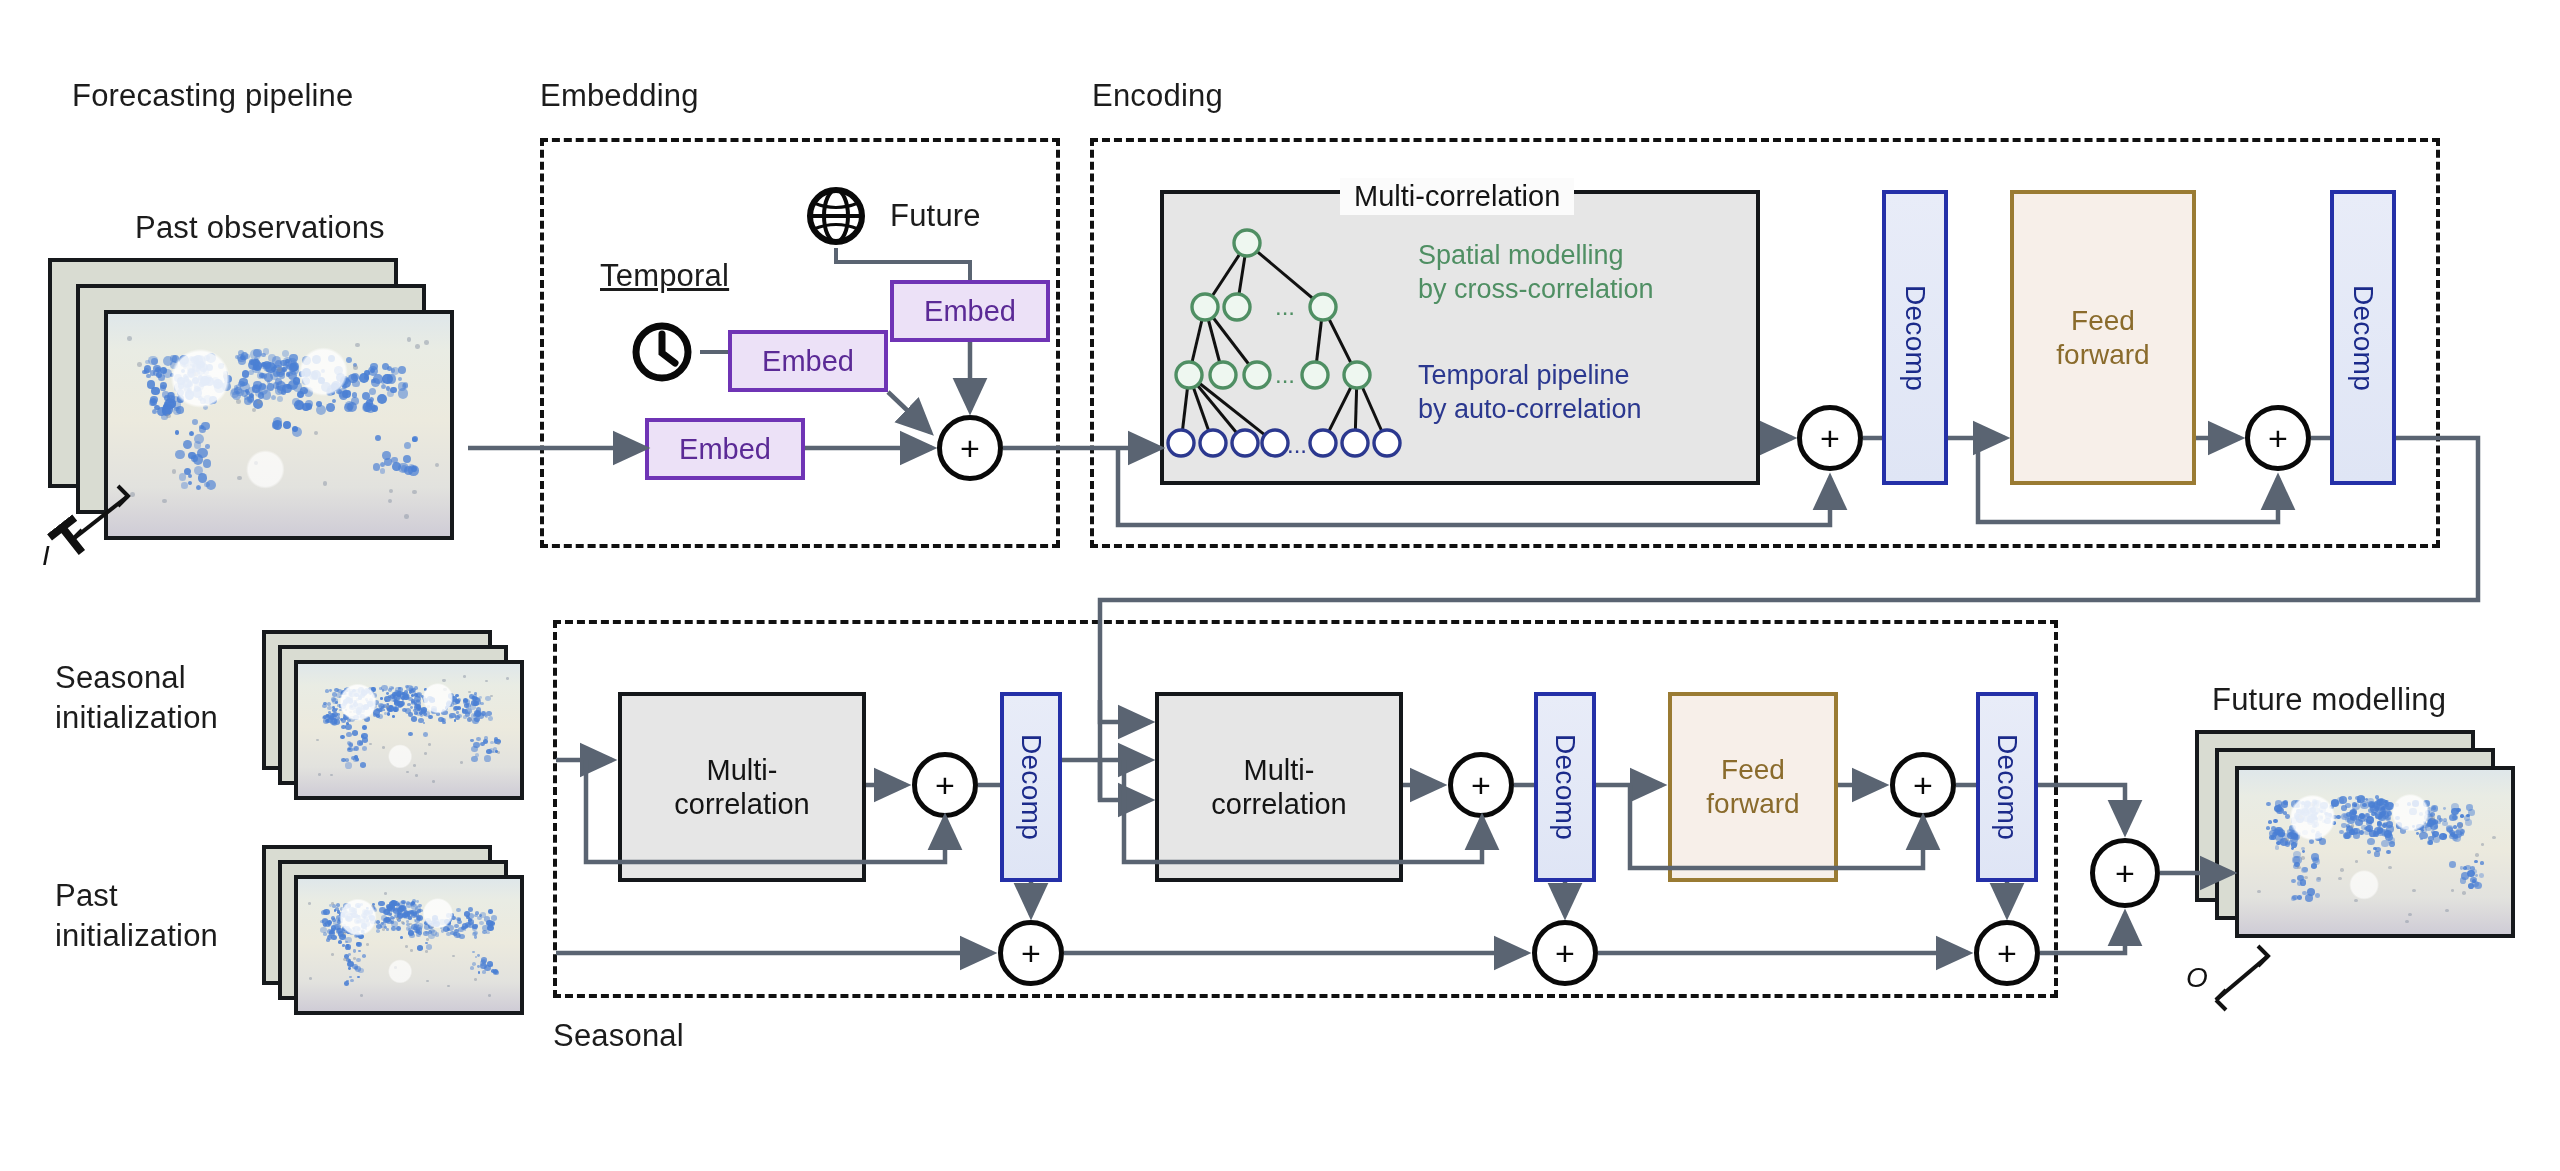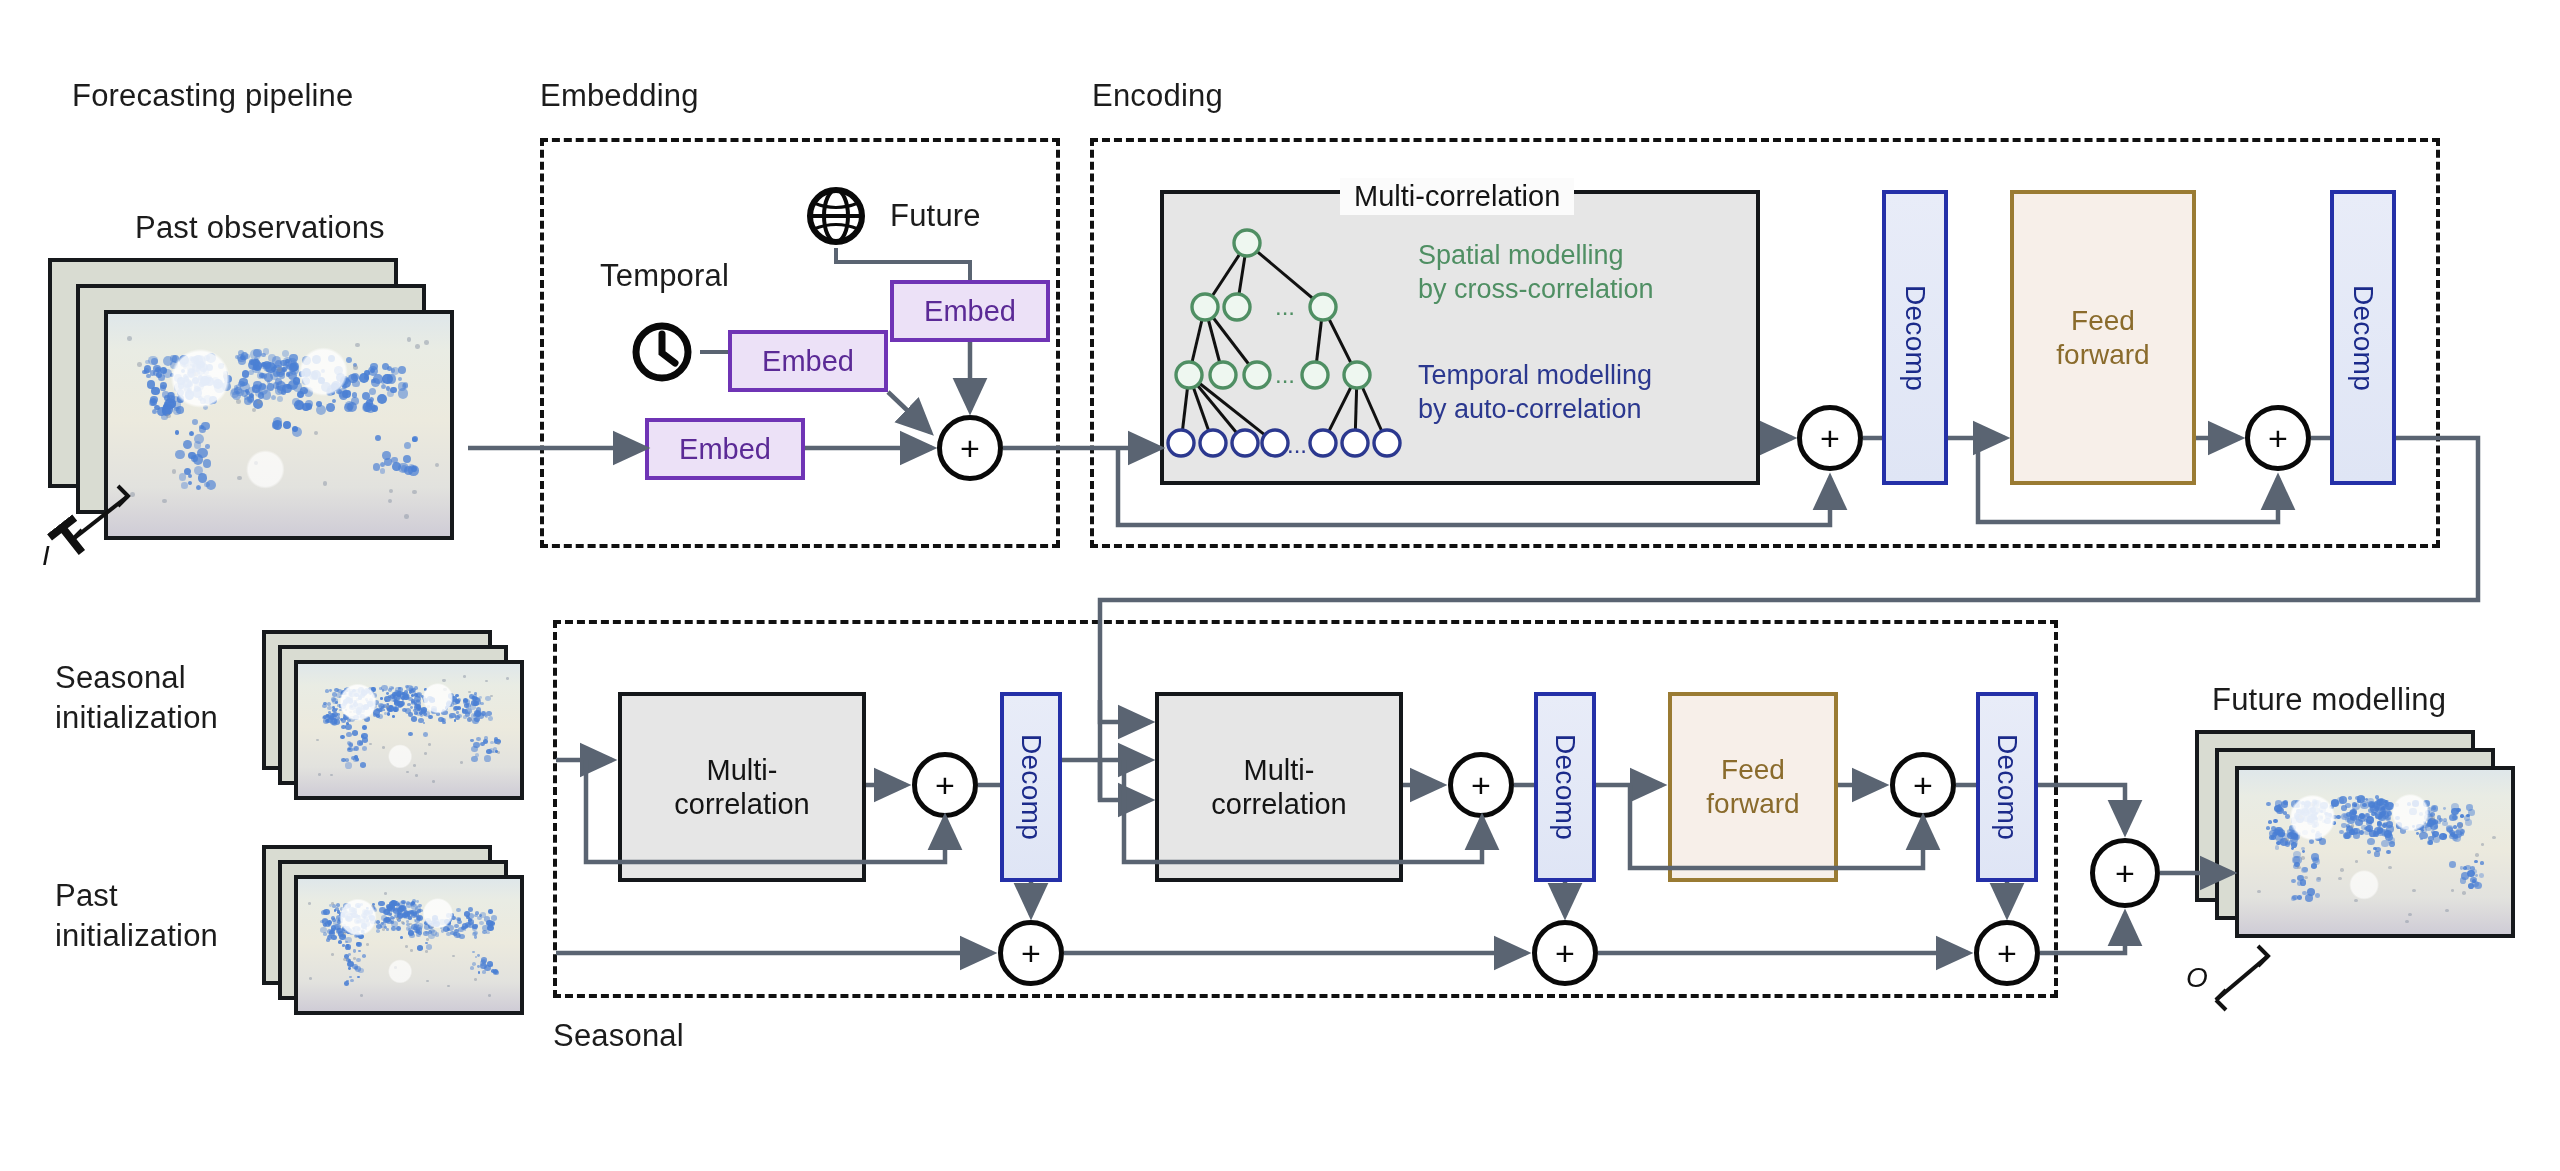--- a/index.html
+++ b/index.html
@@ -468,21 +468,21 @@
             <i style="left:15.78%;top:83.16%;width:1.4%;height:2.1%;background:#8b95a6;opacity:0.5"></i>
             <i style="left:95.48%;top:66.96%;width:1.4%;height:2.1%;background:#8b95a6;opacity:0.5"></i>
             <i style="left:72.30%;top:12.91%;width:1.4%;height:2.1%;background:#8b95a6;opacity:0.5"></i>
             <i style="left:25.01%;top:26.28%;width:1.4%;height:2.1%;background:#8b95a6;opacity:0.5"></i>
           </div>
       </div>
     </div>
   </div>
   <div class="abs dimlab" style="left:42px;top:540px;">I</div>
 
-  <div class="abs hdr" style="left:600px;top:258px;">Temporal</div>
+  <div class="abs hdr" style="left:600px;top:258px;text-decoration:underline;">Temporal</div>
   <div class="icon" style="left:630px;top:320px;">
     <svg width="64" height="64" viewBox="0 0 64 64">
       <circle cx="32" cy="32" r="26" fill="#fff" stroke="#090909" stroke-width="7"></circle>
       <path d="M32 14 L32 33 L45 43" fill="none" stroke="#090909" stroke-width="7" stroke-linecap="round"></path>
     </svg>
   </div>
 
   <div class="icon" style="left:805px;top:185px;">
     <svg width="62" height="62" viewBox="0 0 62 62">
       <circle cx="31" cy="31" r="26" fill="#fff" stroke="#090909" stroke-width="6"></circle>
@@ -507,21 +507,21 @@
   <div class="abs plus" style="left:937px;top:415px;width:66px;height:66px;">
     <span>+</span>
   </div>
 
   <div class="abs mcbox" style="left:1160px;top:190px;width:600px;height:295px;background:#e6e6e6;">
   </div>
   <div class="mc-title" style="left:1340px;top:178px;">Multi-correlation</div>
 
   <div class="mc-green" style="left:1418px;top:238px;">Spatial modelling</div>
   <div class="mc-green" style="left:1418px;top:272px;">by cross-correlation</div>
-  <div class="mc-blue" style="left:1418px;top:358px;">Temporal modelling</div>
+  <div class="mc-blue" style="left:1418px;top:358px;">Temporal pipeline</div>
   <div class="mc-blue" style="left:1418px;top:392px;">by auto-correlation</div>
 
   <svg class="abs" style="left:1175px;top:215px;" width="260" height="262" viewBox="0 0 260 262">
     <g stroke="#111" stroke-width="3" fill="none">
       <line x1="72" y1="28" x2="30" y2="92"></line>
         <line x1="72" y1="28" x2="62" y2="92"></line>
       <line x1="72" y1="28" x2="148" y2="92"></line>
       <line x1="30" y1="92" x2="14" y2="160"></line>
         <line x1="30" y1="92" x2="48" y2="160"></line>
       <line x1="30" y1="92" x2="82" y2="160"></line>

